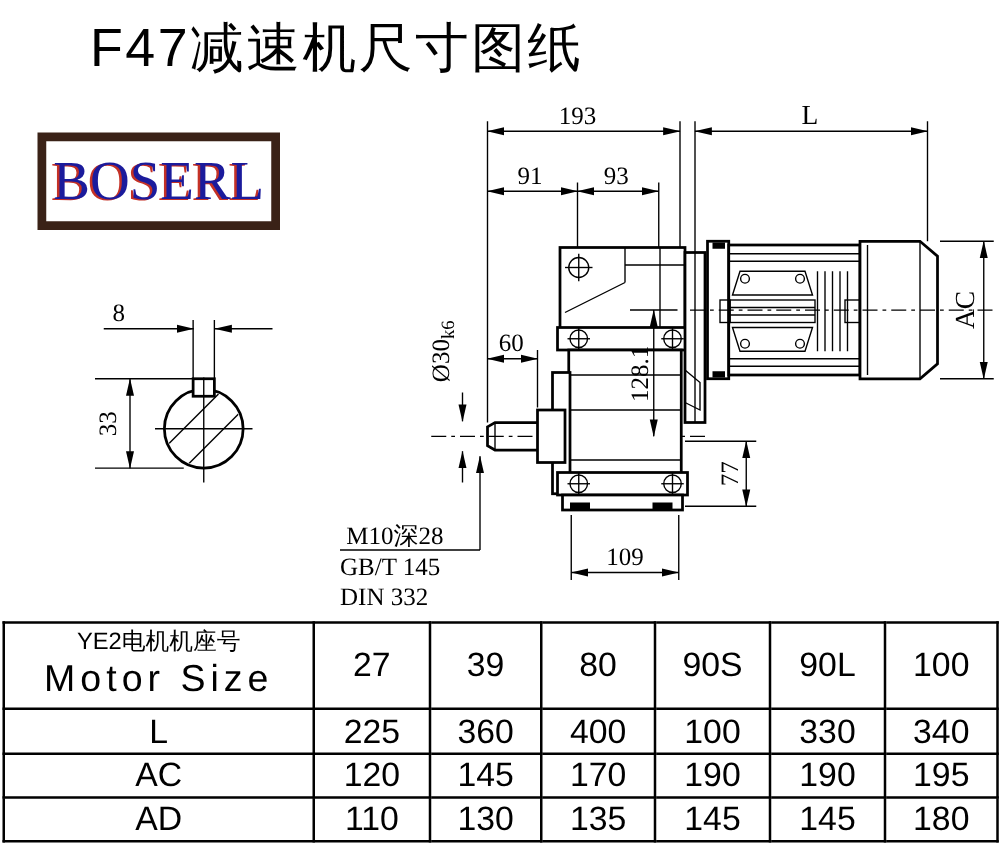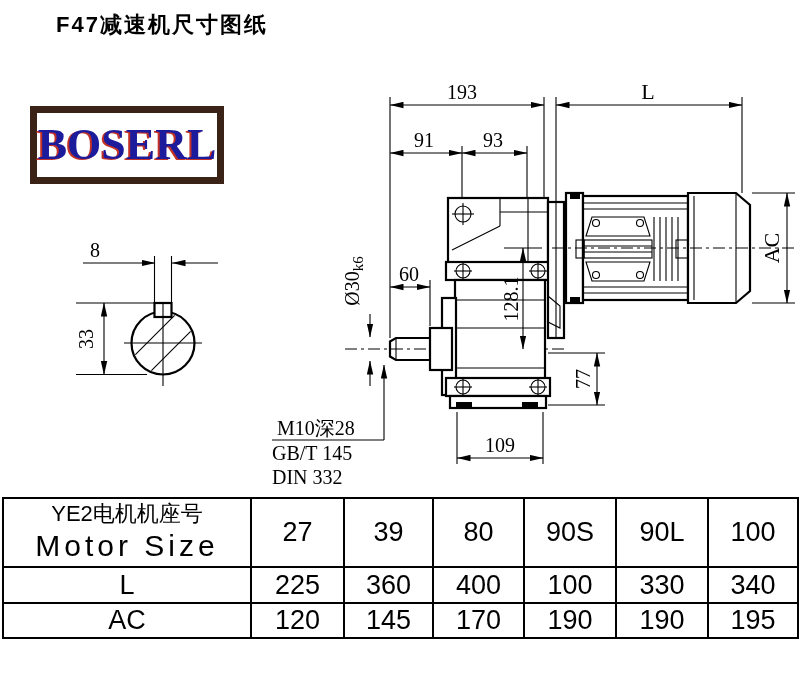--- a/index.html
+++ b/index.html
@@ -1,35 +1,35 @@
 <!DOCTYPE html>
 <html><head>
 <meta charset="utf-8">
 <style>
   html,body{margin:0;padding:0;background:#fff;}
   .page{position:relative;width:800px;height:678px;background:#fff;overflow:hidden;
         font-family:"Liberation Sans", sans-serif;color:#000;}
-  .title{position:absolute;left:56px;top:10px;font-size:22px;font-weight:bold;
+  .title{position:absolute;left:72px;top:10px;font-size:43px;font-weight:normal;
          letter-spacing:2px;white-space:nowrap;}
   .logo{position:absolute;left:30px;top:106px;width:180px;height:64px;
         border:7px solid #3a2217;background:#fff;display:flex;align-items:center;justify-content:center;}
-  .logo-text{font-family:"Liberation Serif", serif;font-size:44px;font-weight:bold;
+  .logo-text{font-family:"Liberation Serif", serif;font-size:44px;font-weight:normal;
              color:#1b1b9c;text-shadow:-2px 1px 0 #c43126;line-height:1;}
   svg.drawing{position:absolute;left:0;top:0;}
   .ow{fill:#fff;stroke:#000;stroke-width:2.2;}
   .i{fill:none;stroke:#000;stroke-width:1.1;}
   .d{fill:none;stroke:#000;stroke-width:1.1;}
   .cl{fill:none;stroke:#000;stroke-width:1;stroke-dasharray:12 4 3 4;}
   .f{fill:#000;stroke:none;}
   .t{font-family:"Liberation Serif", serif;font-size:20px;fill:#000;}
   .t22{font-family:"Liberation Serif", serif;font-size:22px;fill:#000;}
   .spec{position:absolute;left:2px;top:497px;border-collapse:collapse;table-layout:fixed;
         font-size:27px;}
   .spec td{border:2px solid #000;text-align:center;vertical-align:middle;padding:0;background:#fff;}
-  .spec .hdr1{font-size:22px;line-height:1.2;}
+  .spec .hdr1{font-size:19px;line-height:1.2;}
   .spec .hdr2{font-size:30px;line-height:1.2;letter-spacing:4px;}
 </style>
 </head>
 <body>
 
 <div class="page">
 
   <svg class="drawing" width="800" height="497" viewBox="0 0 800 497">
     <defs>
       <marker id="ae" markerWidth="14" markerHeight="7" refX="13.5" refY="3.5" orient="auto" markerUnits="userSpaceOnUse">
@@ -257,16 +257,25 @@
       </tr>
       <tr style="height:35px">
         <td>AC</td>
         <td>120</td>
         <td>145</td>
         <td>170</td>
         <td>190</td>
         <td>190</td>
         <td>195</td>
       </tr>
+      <tr style="height:35px">
+        <td>AD</td>
+        <td>110</td>
+        <td>130</td>
+        <td>135</td>
+        <td>145</td>
+        <td>145</td>
+        <td>180</td>
+      </tr>
     </tbody>
   </table>
 
 </div>
 
 </body></html>

